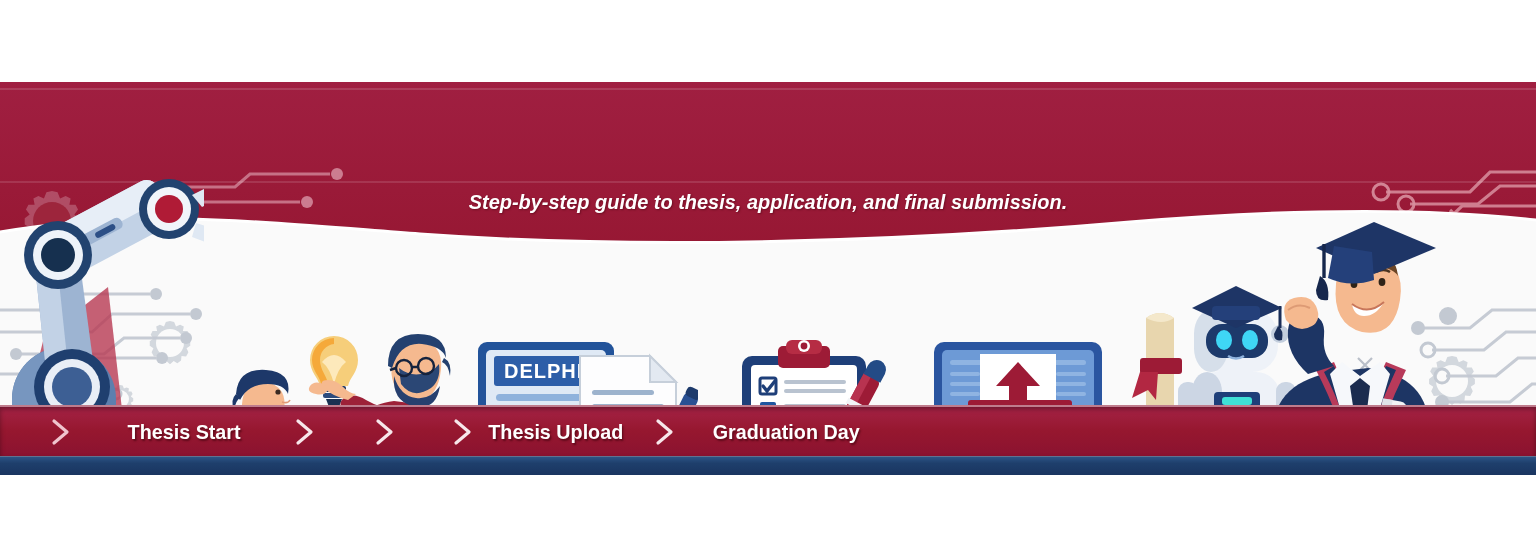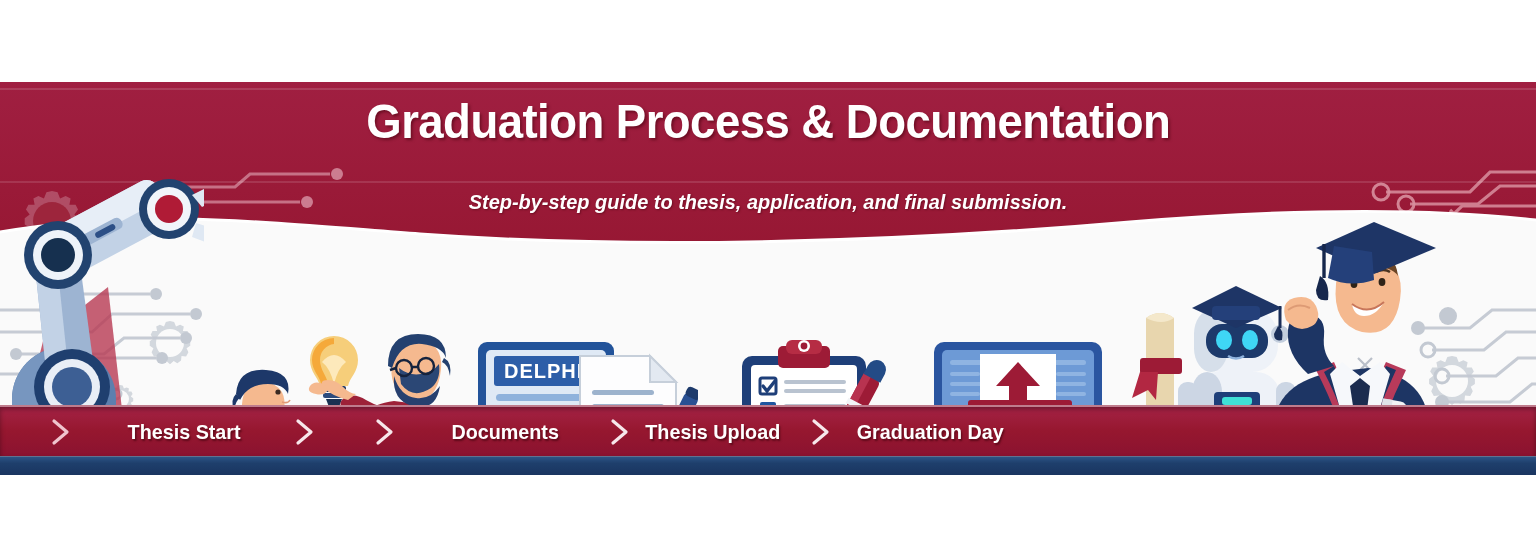--- a/index.html
+++ b/index.html
@@ -185,23 +185,20 @@
       <circle cx="1442" cy="294" r="7" fill="none" stroke="#c3c9d2" stroke-width="3"></circle>
       <circle cx="1442" cy="320" r="7"></circle>
         <circle cx="1452" cy="344" r="6"></circle>
     </g>
 
     <g stroke="#b9bfc9" stroke-width="2.2" fill="none">
       <path d="M1358,276 l14,14 M1372,276 l-14,14 M1365,290 v8 M1361,298 h8"></path>
     </g>
   </svg>
 
-  <div id="title-wrap">
-    <span id="title">Graduation Process &amp; Documentation</span>
-  </div>
   <div id="subtitle">Step-by-step guide to thesis, application, and final submission.</div>
 
   <svg class="scene" style="left:4px;top:55px;width:200px;height:290px;" viewBox="0 0 200 290">
 
     <path d="M40,200 L104,150 L120,290 L18,290 Z" fill="#b83a52" opacity=".8"></path>
 
     <path d="M8,290 v-28 a52,52 0 0 1 104,0 v28 Z" fill="#5d7fae"></path>
     <path d="M8,290 v-28 a52,52 0 0 1 52,-52 v80 Z" fill="#7796bf"></path>
     <circle cx="60" cy="272" r="24" fill="#2c4f86"></circle>
     <circle cx="60" cy="272" r="13" fill="#46699e"></circle>
@@ -492,34 +489,31 @@
         <span class="step-label">Thesis Start</span>
       </div>
       <svg class="chev" viewBox="0 0 26 30" style="margin-left:48px">
         <path d="M6,4 L19,15 L6,26" stroke="#f7e7eb" stroke-width="3.2" fill="none" stroke-linecap="round" stroke-linejoin="round"></path>
       </svg>
 
       <svg class="chev" viewBox="0 0 26 30" style="margin-left:46px">
         <path d="M6,4 L19,15 L6,26" stroke="#f7e7eb" stroke-width="3.2" fill="none" stroke-linecap="round" stroke-linejoin="round"></path>
       </svg>
 
-      <div class="step" style="margin-left:42px">
-        <span class="step-label">Documents</span>
-      </div>
       <svg class="chev" viewBox="0 0 26 30" style="margin-left:44px">
         <path d="M6,4 L19,15 L6,26" stroke="#f7e7eb" stroke-width="3.2" fill="none" stroke-linecap="round" stroke-linejoin="round"></path>
       </svg>
 
       <div class="step" style="">
         <span class="step-label">Thesis Upload</span>
       </div>
       <svg class="chev" viewBox="0 0 26 30" style="margin-left:24px">
         <path d="M6,4 L19,15 L6,26" stroke="#f7e7eb" stroke-width="3.2" fill="none" stroke-linecap="round" stroke-linejoin="round"></path>
       </svg>
 
-      <div class="step" style="margin-left:10px">
+      <div class="step" style="margin-left:22px">
         <span class="step-label">Graduation Day</span>
       </div>
     </div>
   </div>
 
   <div id="navybar"></div>
 </div>
 
 </body></html>

